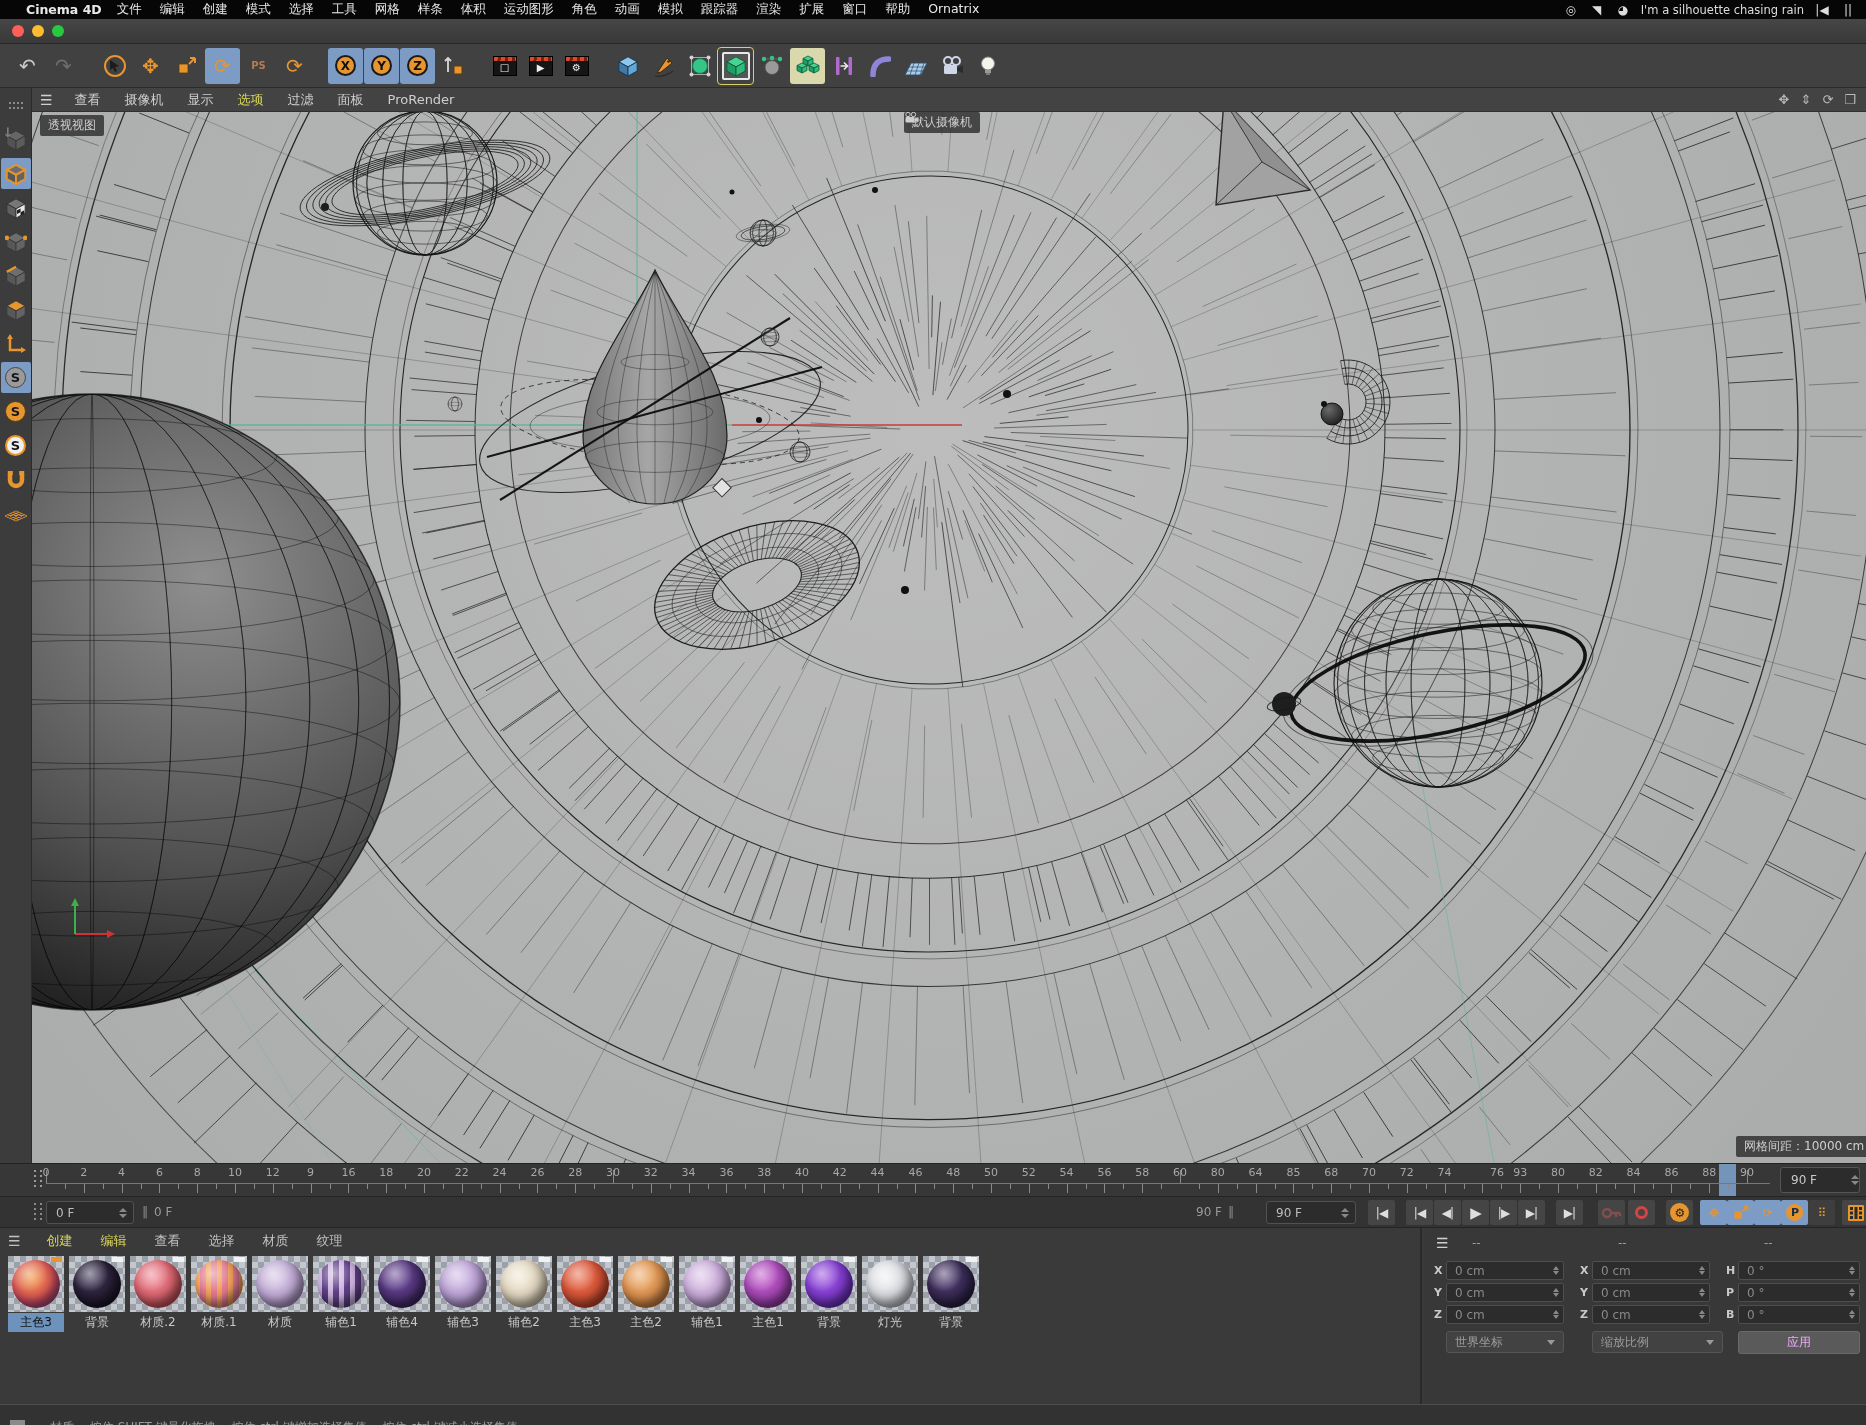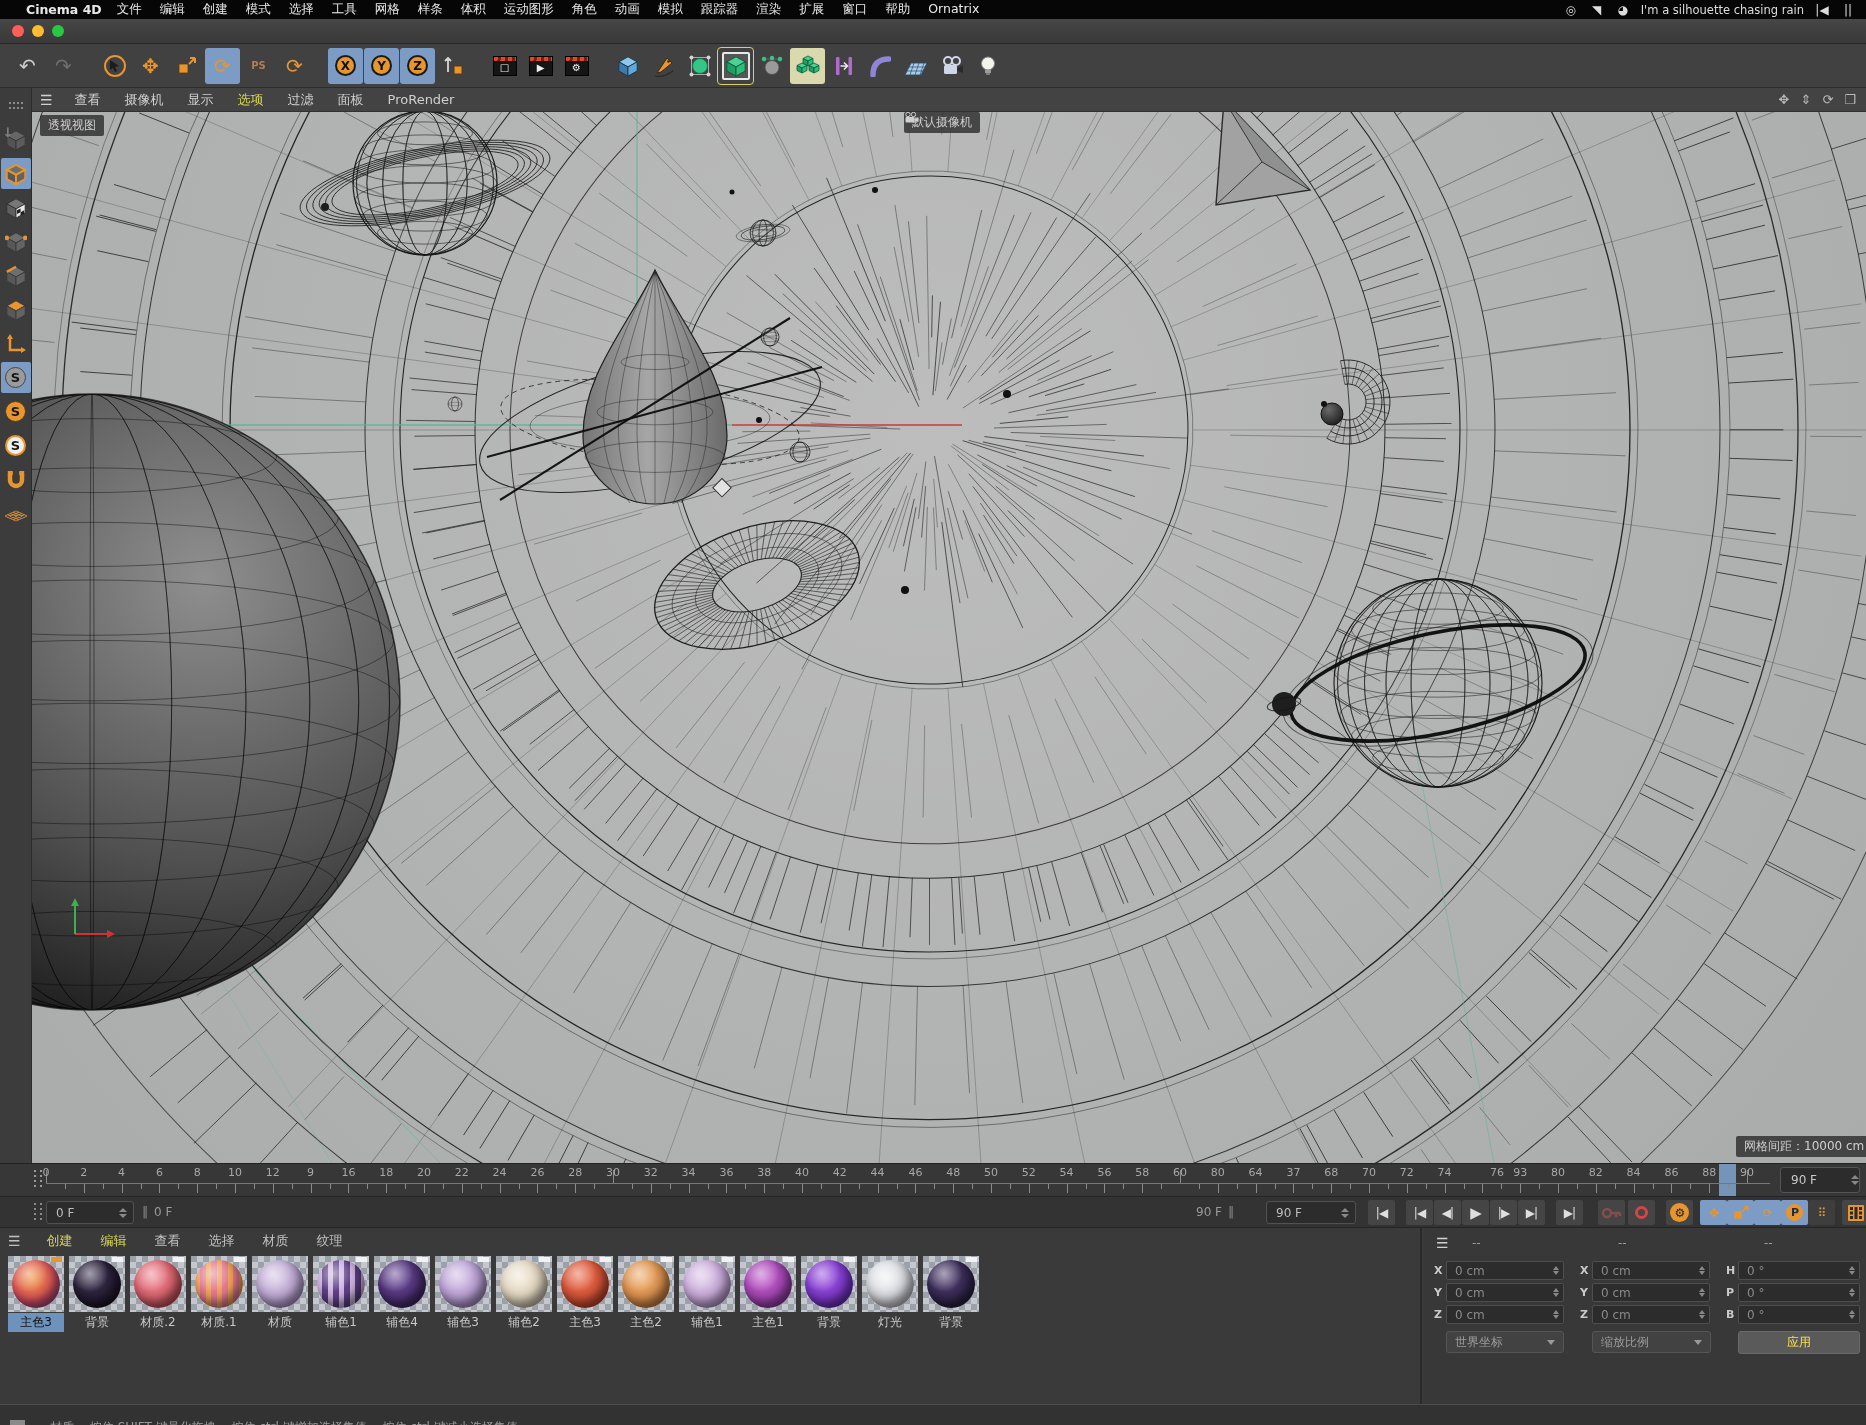--- a/index.html
+++ b/index.html
@@ -94,21 +94,21 @@
 #coordmgr{position:absolute;left:1424px;top:0;width:442px;height:177px;background:#383838;font-size:12px;color:#8e8e8e}
 #coordmgr .ham{position:absolute;left:12px;top:7px;color:#cfcfcf;font-size:14px}
 .chead{position:absolute;top:8px;color:#9a9a9a}
 .crow{position:absolute;display:flex;align-items:center}
 .clabel{width:12px;color:#c9c9c9;font-weight:bold;font-size:11px}
 .cfield{height:19px;background:#2c2c2c;border:1px solid #4e4e4e;border-radius:2px;display:flex;align-items:center;padding:0 4px 0 8px;color:#8a8a8a}
 .cfield .spin{gap:1px;padding-left:4px}
 .cfield .spin i{border-left-width:3.5px;border-right-width:3.5px}
 .cselect{position:absolute;height:22px;background:#424242;border:1px solid #555;border-radius:3px;display:flex;align-items:center;padding:0 8px;color:#9c9c9c}
 .cselect .arrow{margin-left:auto;width:0;height:0;border-left:4px solid transparent;border-right:4px solid transparent;border-top:5px solid #999}
-#apply-btn{position:absolute;height:23px;background:#5a5a5a;border:1px solid #6a6a6a;border-radius:3px;color:#fde047;display:flex;align-items:center;justify-content:center}
+#apply-btn{position:absolute;height:23px;background:#5a5a5a;border:1px solid #6a6a6a;border-radius:3px;color:#f0abfc;display:flex;align-items:center;justify-content:center}
 
 #statusbar{position:absolute;left:0;top:1404px;width:1866px;height:21px;background:#323232;border-top:1px solid #4e4e4e;overflow:hidden}
 #statusbar .sq{position:absolute;left:10px;top:15px;width:15px;height:10px;background:#8a8a8a}
 #statusbar .txt{position:absolute;left:50px;top:14px;color:#9c9c9c;font-size:12px;white-space:nowrap}
 </style>
 </head>
 <body>
 
 <div id="app">
 
@@ -1571,21 +1571,21 @@
         <div class="rtick" style="left:1180.0px;height:14px;top:6px;"></div>
         <span class="rnum" style="left:1180.0px">60</span>
         <div class="rtick" style="left:1198.9px;height:5px;"></div>
         <div class="rtick" style="left:1217.8px;height:9px;"></div>
         <span class="rnum" style="left:1217.8px">80</span>
         <div class="rtick" style="left:1236.7px;height:5px;"></div>
         <div class="rtick" style="left:1255.6px;height:9px;"></div>
         <span class="rnum" style="left:1255.6px">64</span>
         <div class="rtick" style="left:1274.5px;height:5px;"></div>
         <div class="rtick" style="left:1293.4px;height:9px;"></div>
-        <span class="rnum" style="left:1293.4px">37</span>
+        <span class="rnum" style="left:1293.4px">85</span>
         <div class="rtick" style="left:1312.3px;height:5px;"></div>
         <div class="rtick" style="left:1331.2px;height:9px;"></div>
         <span class="rnum" style="left:1331.2px">68</span>
         <div class="rtick" style="left:1350.1px;height:5px;"></div>
         <div class="rtick" style="left:1369.0px;height:9px;"></div>
         <span class="rnum" style="left:1369.0px">70</span>
         <div class="rtick" style="left:1387.9px;height:5px;"></div>
         <div class="rtick" style="left:1406.8px;height:9px;"></div>
         <span class="rnum" style="left:1406.8px">72</span>
         <div class="rtick" style="left:1425.7px;height:5px;"></div>
@@ -1880,21 +1880,21 @@
                 <i class="dn"></i>
               </span></div>
    </div>
           <div class="crow" style="left:156px;top:77px">
      <span class="clabel">Z</span>
      <div class="cfield" style="width:118px">0 cm<span class="spin">
                 <i class="up"></i>
                 <i class="dn"></i>
               </span></div>
    </div>
-          <div class="cselect" style="left:168px;top:103px;width:119px">缩放比例<span class="arrow"></span></div>
+          <div class="cselect" style="left:168px;top:103px;width:131px">缩放比例<span class="arrow"></span></div>
           <div class="crow" style="left:302px;top:33px">
      <span class="clabel">H</span>
      <div class="cfield" style="width:122px">0 °<span class="spin">
                 <i class="up"></i>
                 <i class="dn"></i>
               </span></div>
    </div>
           <div class="crow" style="left:302px;top:55px">
      <span class="clabel">P</span>
      <div class="cfield" style="width:122px">0 °<span class="spin">

